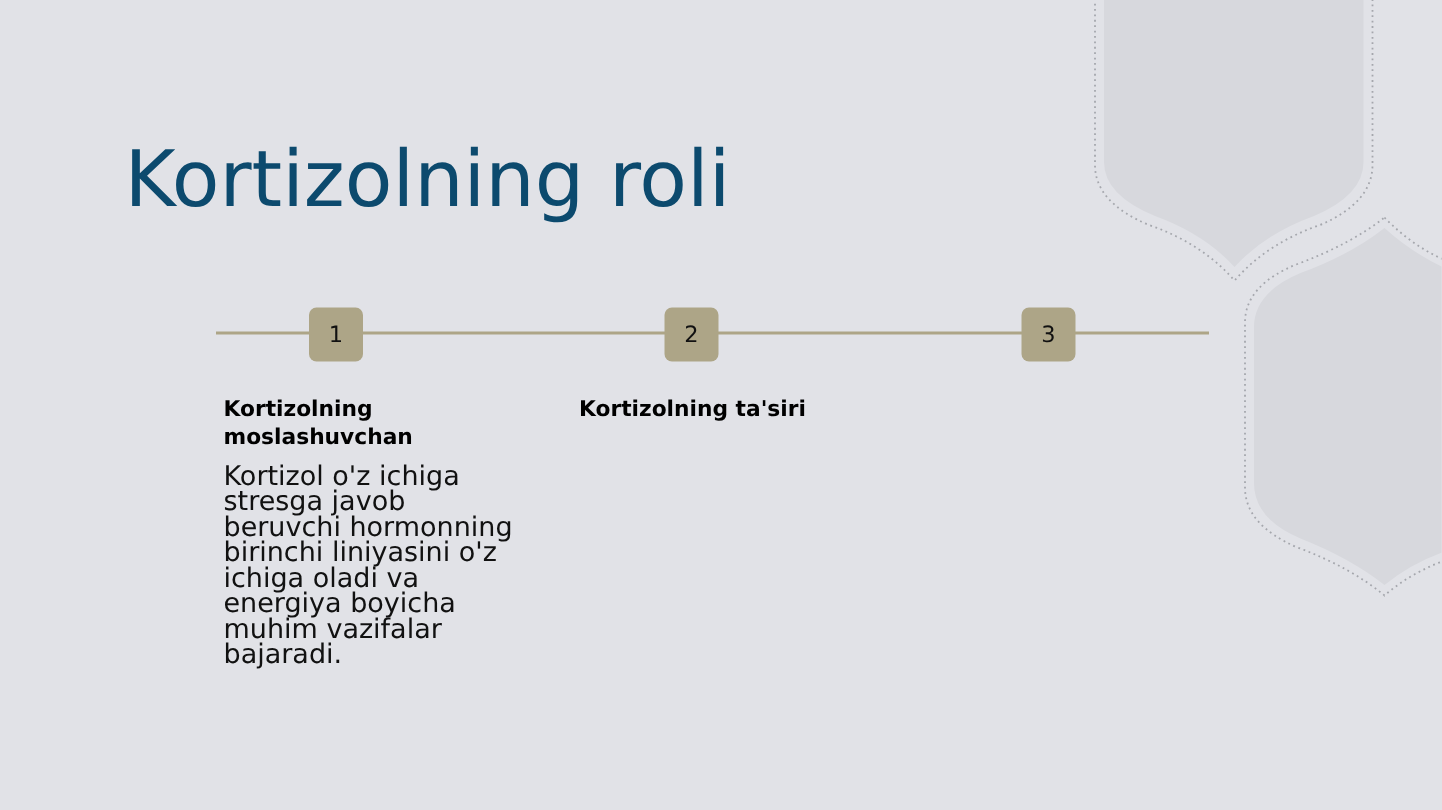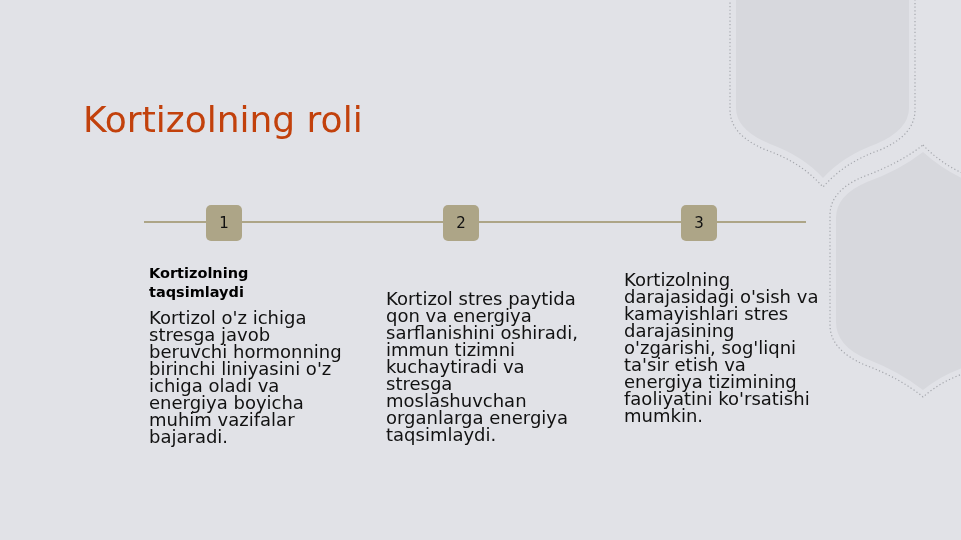--- a/index.html
+++ b/index.html
@@ -19,22 +19,22 @@
       left: 0;
       top: 0;
       width: 961px;
       height: 540px;
       pointer-events: none;
     }
     .title {
       position: absolute;
       left: 83px;
       top: 92px;
-      font-size: 36px;
-      color: #c2410c;
+      font-size: 52px;
+      color: #0c4a6e;
       line-height: 56px;
       margin: 0;
       font-weight: normal;
       white-space: nowrap;
     }
     .timeline-line {
       position: absolute;
       left: 144px;
       top: 221px;
       width: 662px;
@@ -87,23 +87,22 @@
 
 <h1 class="title">Kortizolning roli</h1>
 
 <div class="timeline-line"></div>
 
 <div class="step-badge" style="left:206px;">1</div>
 <div class="step-badge" style="left:443px;">2</div>
 <div class="step-badge" style="left:681px;">3</div>
 
 <div class="step-col" style="left:149px;">
-  <p class="step-title" style="width:150px;">Kortizolning taqsimlaydi</p>
+  <p class="step-title" style="width:150px;">Kortizolning moslashuvchan</p>
   <p class="step-body" style="margin-top:7px;width:200px;">Kortizol o'z ichiga stresga javob beruvchi hormonning birinchi liniyasini o'z ichiga oladi va energiya boyicha muhim vazifalar bajaradi.</p>
 </div>
 
 <div class="step-col" style="left:386px;">
-  <p class="step-body" style="margin-top:26px;width:205px;">Kortizol stres paytida qon va energiya sarflanishini oshiradi, immun tizimni kuchaytiradi va stresga moslashuvchan organlarga energiya taqsimlaydi.</p>
+  <p class="step-title">Kortizolning ta'siri</p>
 </div>
 
 <div class="step-col" style="left:624px;">
-  <p class="step-body" style="margin-top:7px;width:200px;">Kortizolning darajasidagi o'sish va kamayishlari stres darajasining o'zgarishi, sog'liqni ta'sir etish va energiya tizimining faoliyatini ko'rsatishi mumkin.</p>
 </div>
 
 </body></html>

